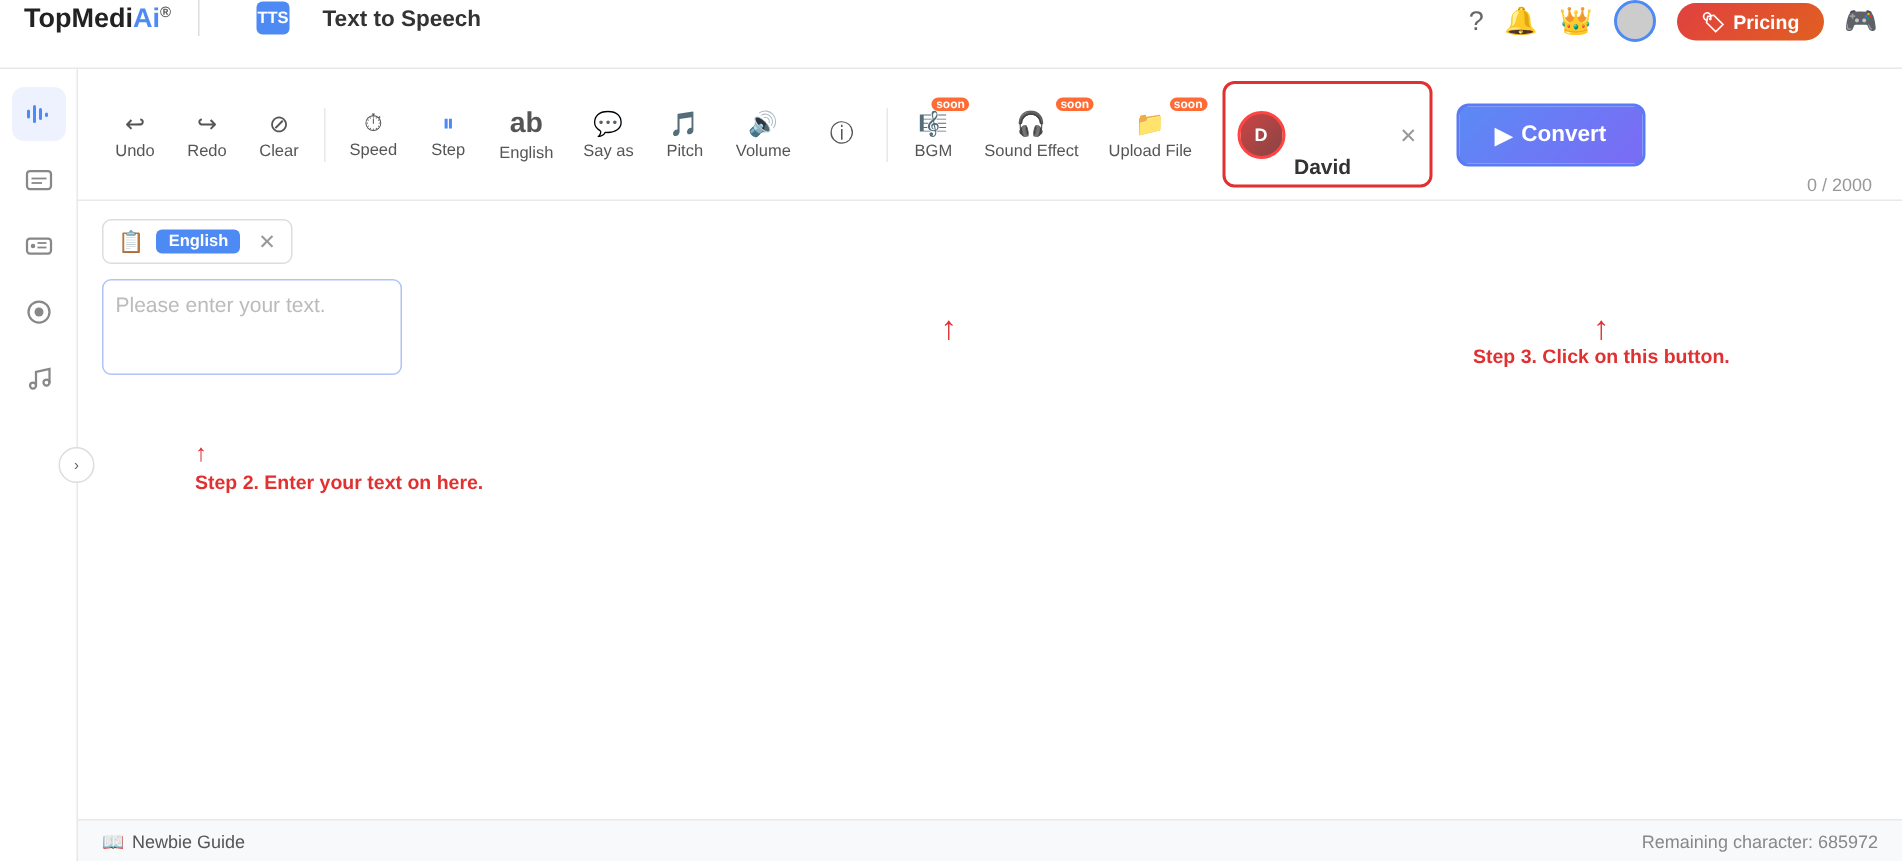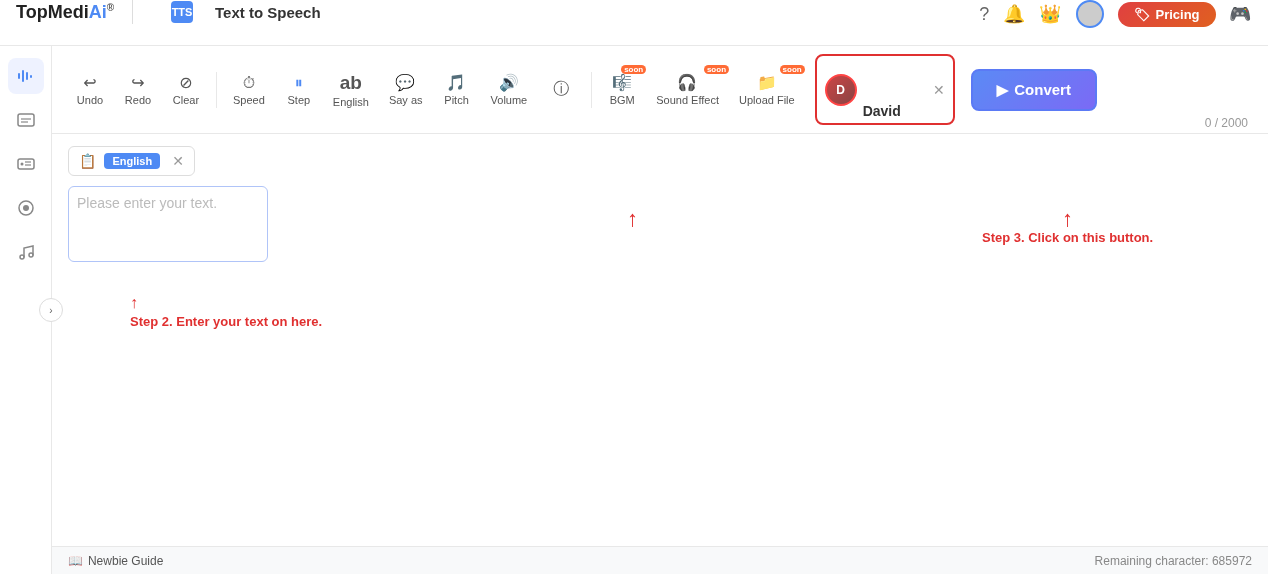--- a/index.html
+++ b/index.html
@@ -89,21 +89,21 @@
     .sample-bar {
       display: flex; align-items: center; gap: 8px; margin-bottom: 10px;
       background: #fff; border: 1px solid #ddd; border-radius: 6px; padding: 6px 10px; width: fit-content;
     }
     .sample-icon { font-size: 14px; color: #666; }
     .sample-text { font-size: 12px; color: #555; }
     .lang-badge { background: #4e8af4; color: #fff; font-size: 11px; border-radius: 4px; padding: 2px 8px; font-weight: 700; }
     .sample-close { font-size: 14px; color: #999; cursor: pointer; margin-left: 4px; }
 
     .text-input {
-      width: 200px; height: 76px; border: 1.5px solid #b0c4f8; border-radius: 6px;
+      width: 200px; height: 64px; border: 1.5px solid #b0c4f8; border-radius: 6px;
       padding: 8px; font-size: 14px; color: #bbb; resize: none; outline: none;
       font-family: inherit;
     }
     .text-input::placeholder { color: #bbb; }
 
     
     .annotation {
       position: absolute; color: #e03030; font-size: 13px; font-weight: 700;
     }
     .arrow-up-red { color: #e03030; font-size: 22px; line-height: 1; }

